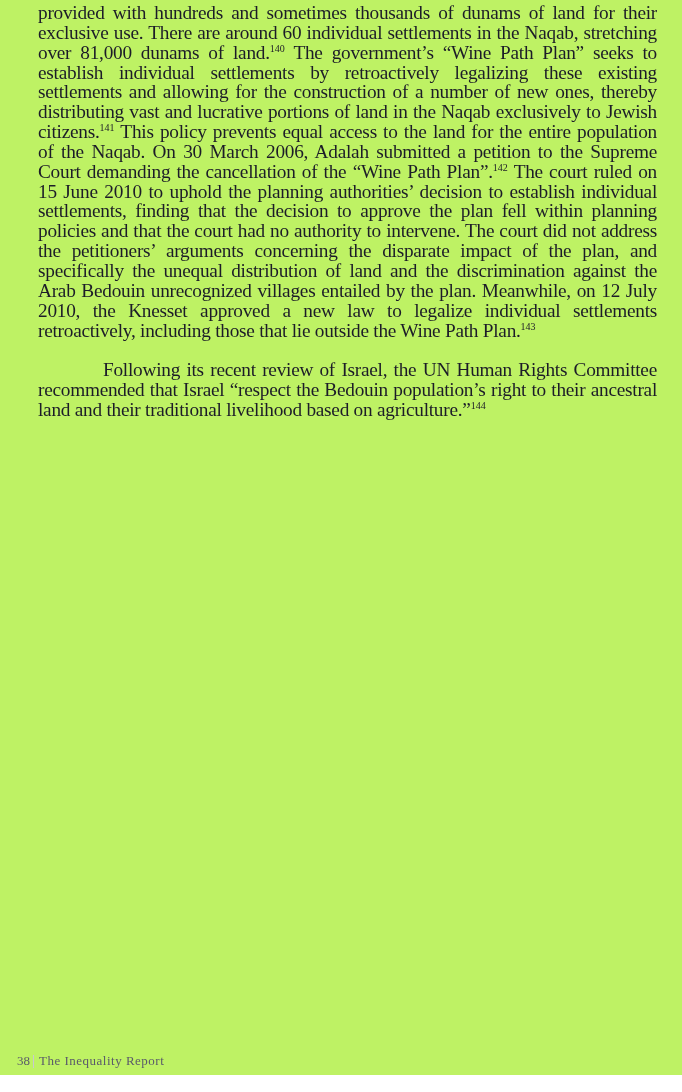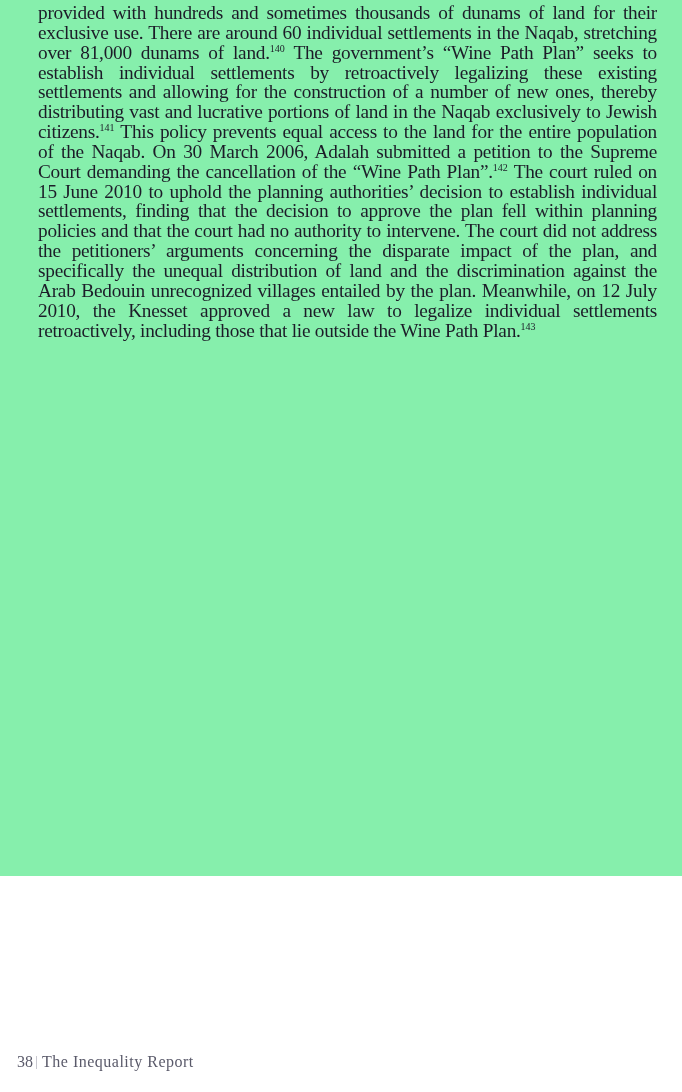--- a/index.html
+++ b/index.html
@@ -10,22 +10,22 @@
     body {
       width: 682px;
       height: 1092px;
       position: relative;
       overflow: hidden;
     }
     .page {
       position: absolute;
       left: 0; top: 0;
       width: 682px;
-      height: 876px;
-      background: #86efac;
+      height: 1075px;
+      background: #bef264;
     }
     .body-text {
       position: absolute;
       left: 38px;
       top: 3px;
       width: 619px;
       font-family: "Liberation Serif", "DejaVu Serif", serif;
       font-size: 19.3px;
       line-height: 19.85px;
       color: #1c1c28;
@@ -48,21 +48,21 @@
       vertical-align: 0;
       position: relative;
       top: -7px;
       letter-spacing: 0;
     }
     .footer {
       position: absolute;
       left: 17px;
       top: 1053px;
       font-family: "Liberation Serif", "DejaVu Serif", serif;
-      font-size: 16px;
+      font-size: 13px;
       color: #5a5a6a;
       display: flex;
       align-items: flex-start;
     }
     .footer .num {
       font-style: normal;
     }
     .footer .sep {
       display: inline-block;
       width: 1px;
@@ -76,20 +76,23 @@
     }
   </style>
 </head>
 <body>
 
 <div class="page">
   <div class="body-text">
     <p class="para">
       <span>provided with hundreds and sometimes thousands of dunams of land for their exclusive use. There are around 60 individual settlements in the Naqab, stretching over 81,000 dunams of land.</span><sup>140</sup><span> The government’s “Wine Path Plan” seeks to establish individual settlements by retroactively legalizing these existing settlements and allowing for the construction of a number of new ones, thereby distributing vast and lucrative portions of land in the Naqab exclusively to Jewish citizens.</span><sup>141</sup><span> This policy prevents equal access to the land for the entire population of the Naqab. On 30 March 2006, Adalah submitted a petition to the Supreme Court demanding the cancellation of the “Wine Path Plan”.</span><sup>142</sup><span> The court ruled on 15 June 2010 to uphold the planning authorities’ decision to establish individual settlements, finding that the decision to approve the plan fell within planning policies and that the court had no authority to intervene. The court did not address the petitioners’ arguments concerning the disparate impact of the plan, and specifically the unequal distribution of land and the discrimination against the Arab Bedouin unrecognized villages entailed by the plan. Meanwhile, on 12 July 2010, the Knesset approved a new law to legalize individual settlements retroactively, including those that lie outside the Wine Path Plan.</span><sup>143</sup>
     </p>
+    <p class="para indent">
+      <span>Following its recent review of Israel, the UN Human Rights Committee recommended that Israel “respect the Bedouin population’s right to their ancestral land and their traditional livelihood based on agriculture.”</span><sup>144</sup>
+    </p>
   </div>
 
   <div class="footer">
     <span class="num">38</span>
     <span class="sep"></span>
     <span class="title">The Inequality Report</span>
   </div>
 </div>
 
 </body></html>

